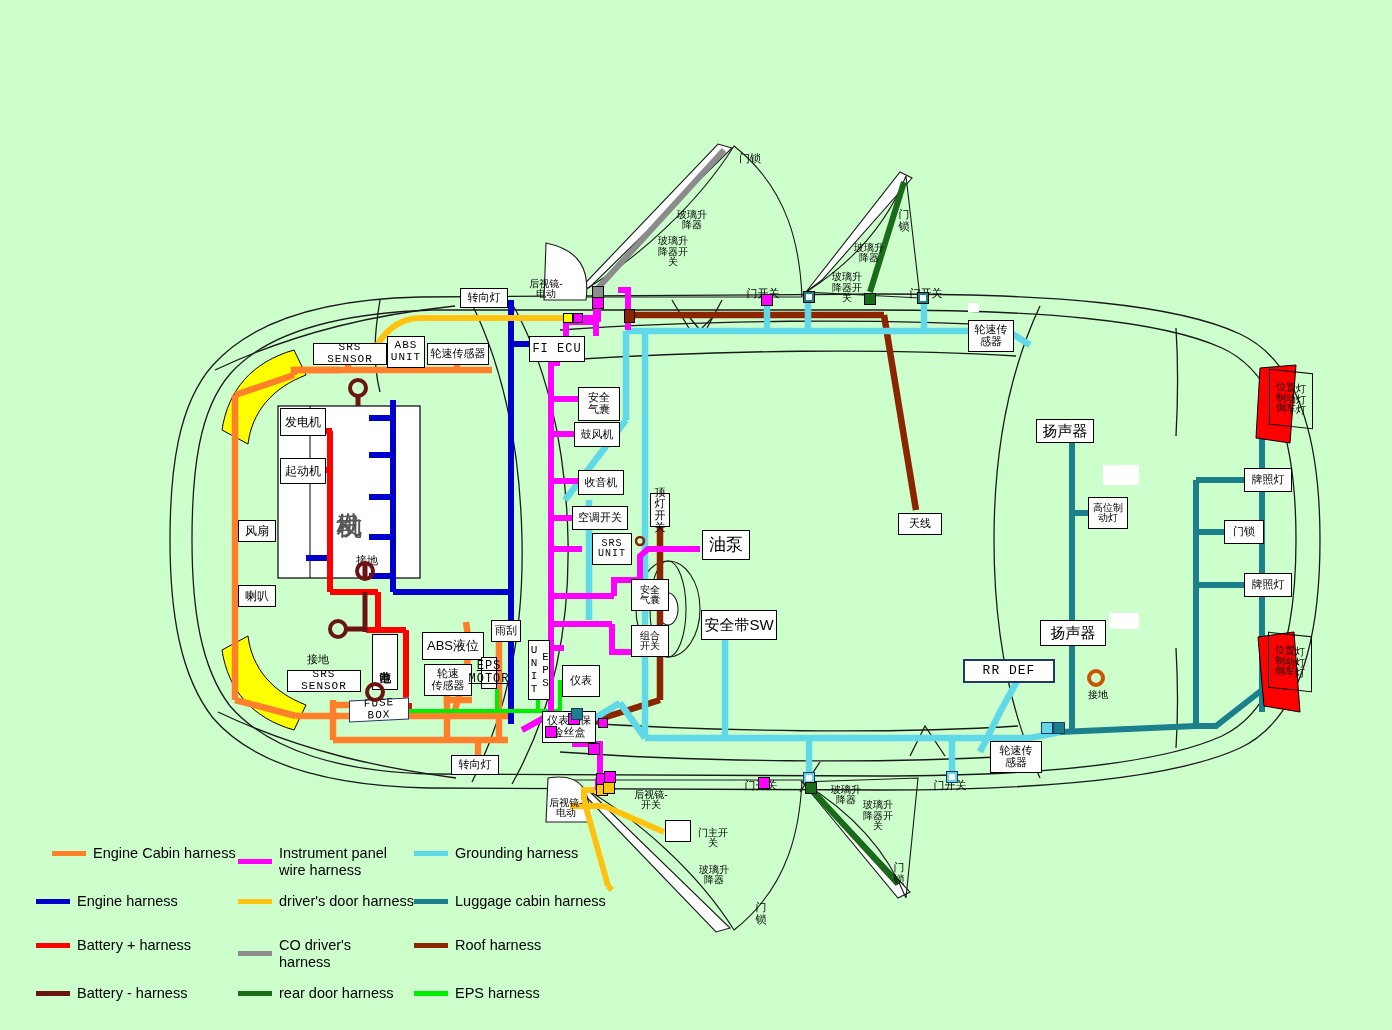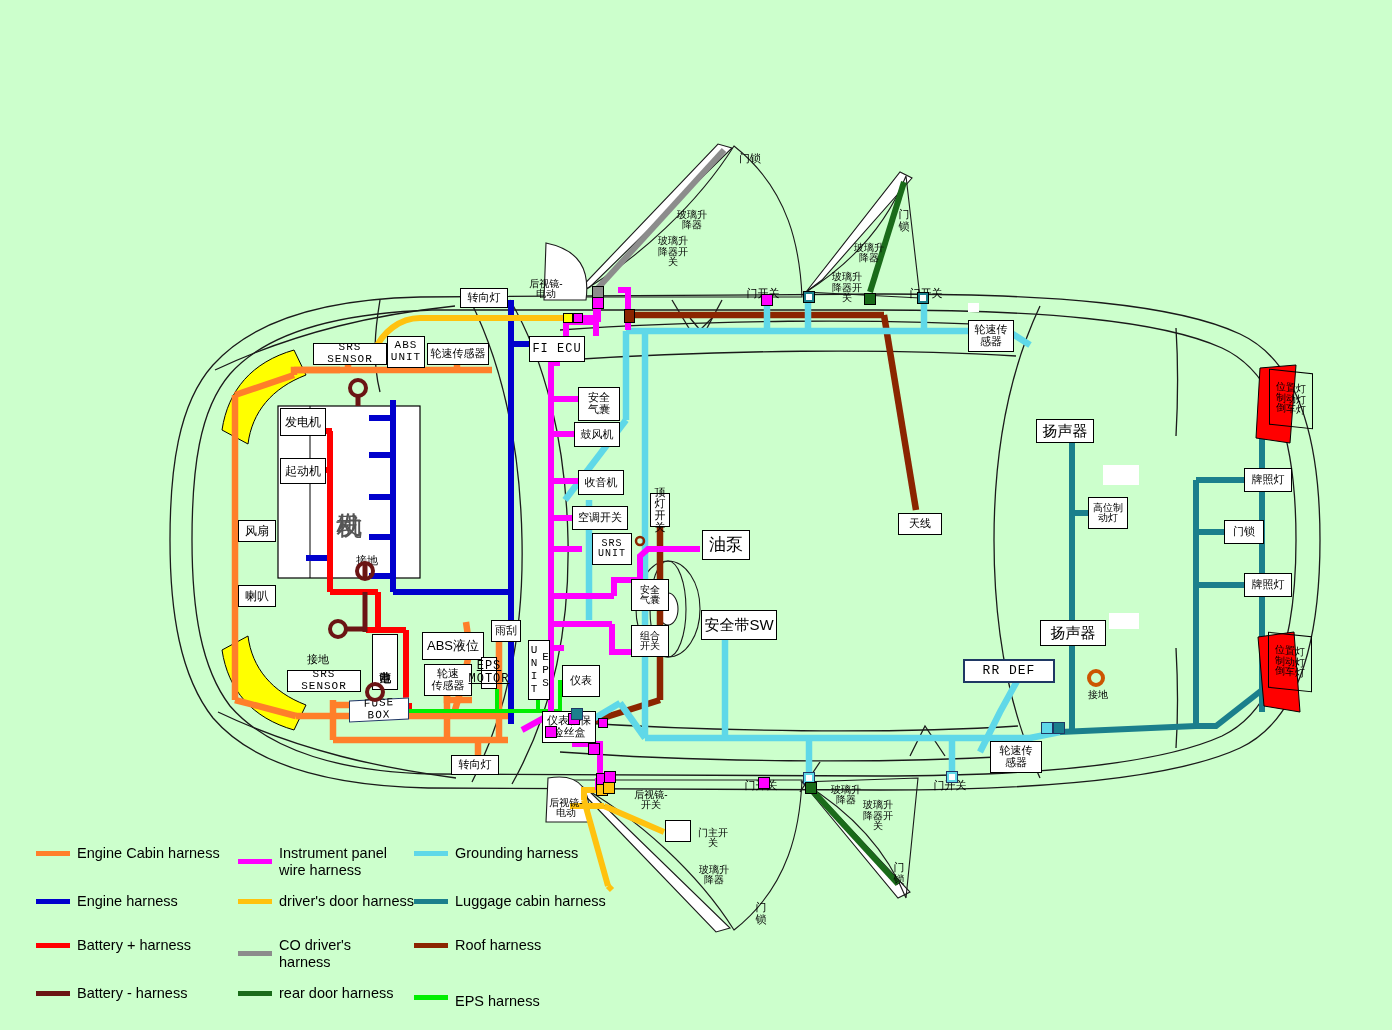--- a/index.html
+++ b/index.html
@@ -550,21 +550,21 @@
   <svg id="grounds" style="position:absolute;left:0;top:0;width:1392px;height:1030px;pointer-events:none;">
       <circle cx="358" cy="388" r="8" fill="none" stroke="#6b1414" stroke-width="4"></circle>
       <circle cx="365" cy="571" r="8" fill="none" stroke="#6b1414" stroke-width="4"></circle>
       <circle cx="338" cy="629" r="8" fill="none" stroke="#6b1414" stroke-width="4"></circle>
       <circle cx="375" cy="692" r="8" fill="none" stroke="#6b1414" stroke-width="4"></circle>
       <circle cx="640" cy="541" r="4" fill="none" stroke="#8b2500" stroke-width="2.5"></circle>
       <circle cx="1096" cy="678" r="7" fill="none" stroke="#cc5500" stroke-width="4"></circle>
     </svg>
 
   <div class="legend" id="legend">
-      <div class="lgrow" style="left: 0px; top: 0px;">
+      <div class="lgrow" style="left: 16px; top: 0px;">
         <div class="swatch" style="background: rgb(255, 127, 42);"></div>
         <div class="ltext" style="white-space: pre-line;">Engine Cabin harness</div>
       </div>
       <div class="lgrow" style="left: 202px; top: 0px;">
         <div class="swatch" style="background: rgb(255, 0, 255);"></div>
         <div class="ltext" style="white-space: pre-line;">Instrument panel
 wire harness</div>
       </div>
       <div class="lgrow" style="left: 378px; top: 0px;">
         <div class="swatch" style="background: rgb(95, 216, 232);"></div>
@@ -598,17 +598,17 @@
       <div class="lgrow" style="left: 0px; top: 140px;">
         <div class="swatch" style="background: rgb(107, 20, 20);"></div>
         <div class="ltext" style="white-space: pre-line;">Battery - harness</div>
       </div>
       <div class="lgrow" style="left: 202px; top: 140px;">
         <div class="swatch" style="background: rgb(26, 107, 26);"></div>
         <div class="ltext" style="white-space: pre-line;">rear door harness</div>
       </div>
       <div class="lgrow" style="left: 378px; top: 140px;">
         <div class="swatch" style="background: rgb(0, 238, 0);"></div>
-        <div class="ltext" style="white-space: pre-line; margin-top: 8px;">EPS harness</div>
+        <div class="ltext" style="white-space: pre-line;">EPS harness</div>
       </div>
     </div>
 
 </div>
 
 </body></html>

